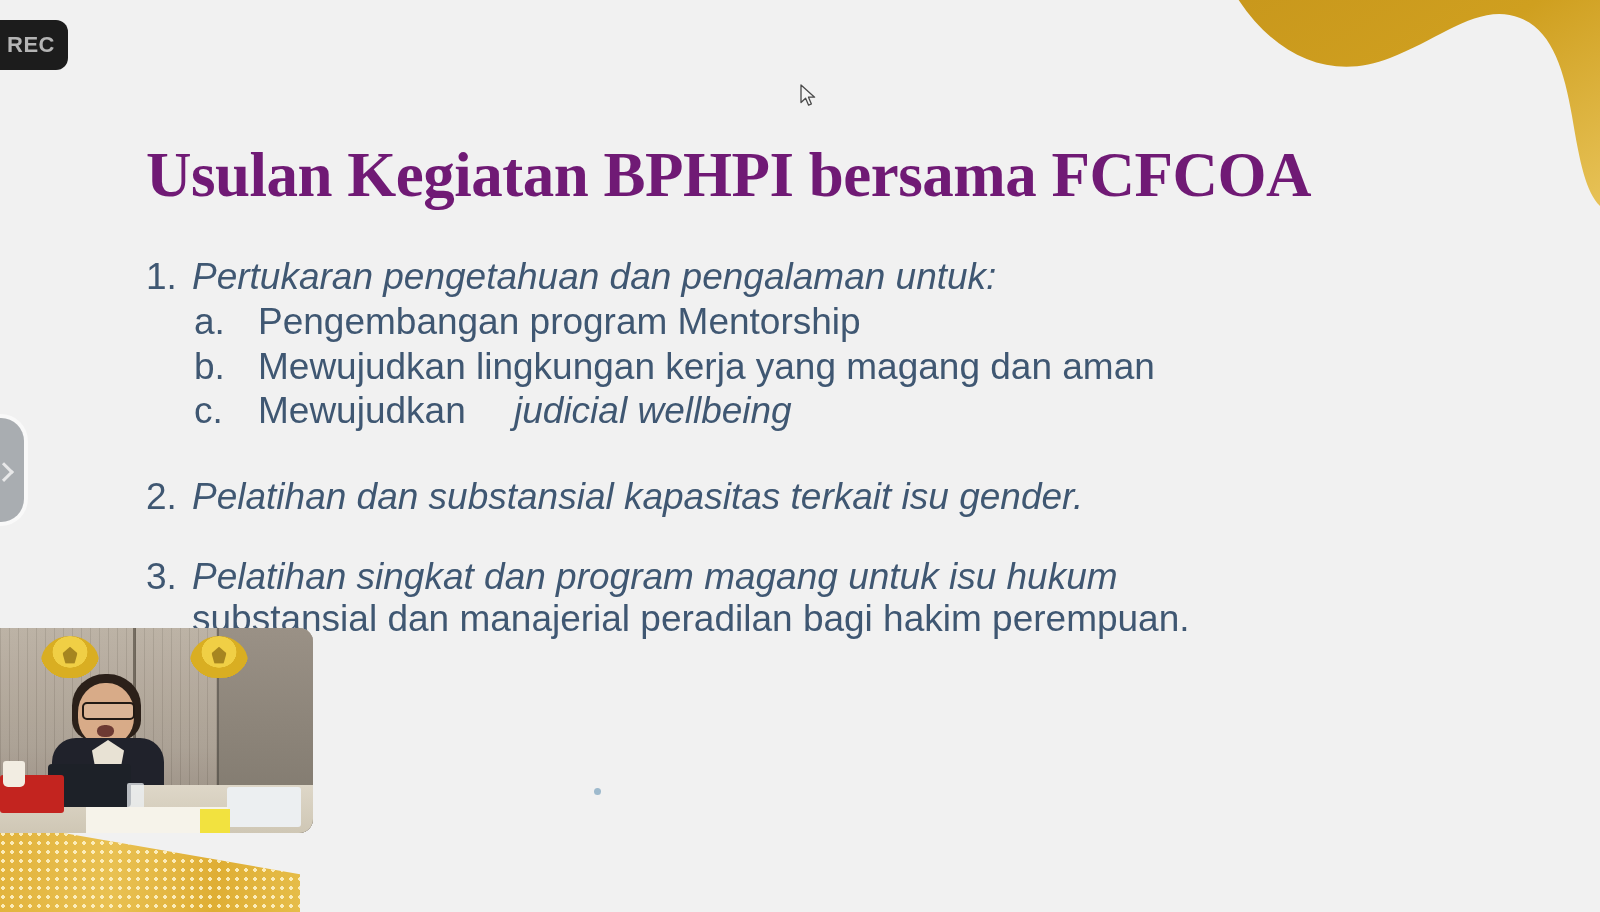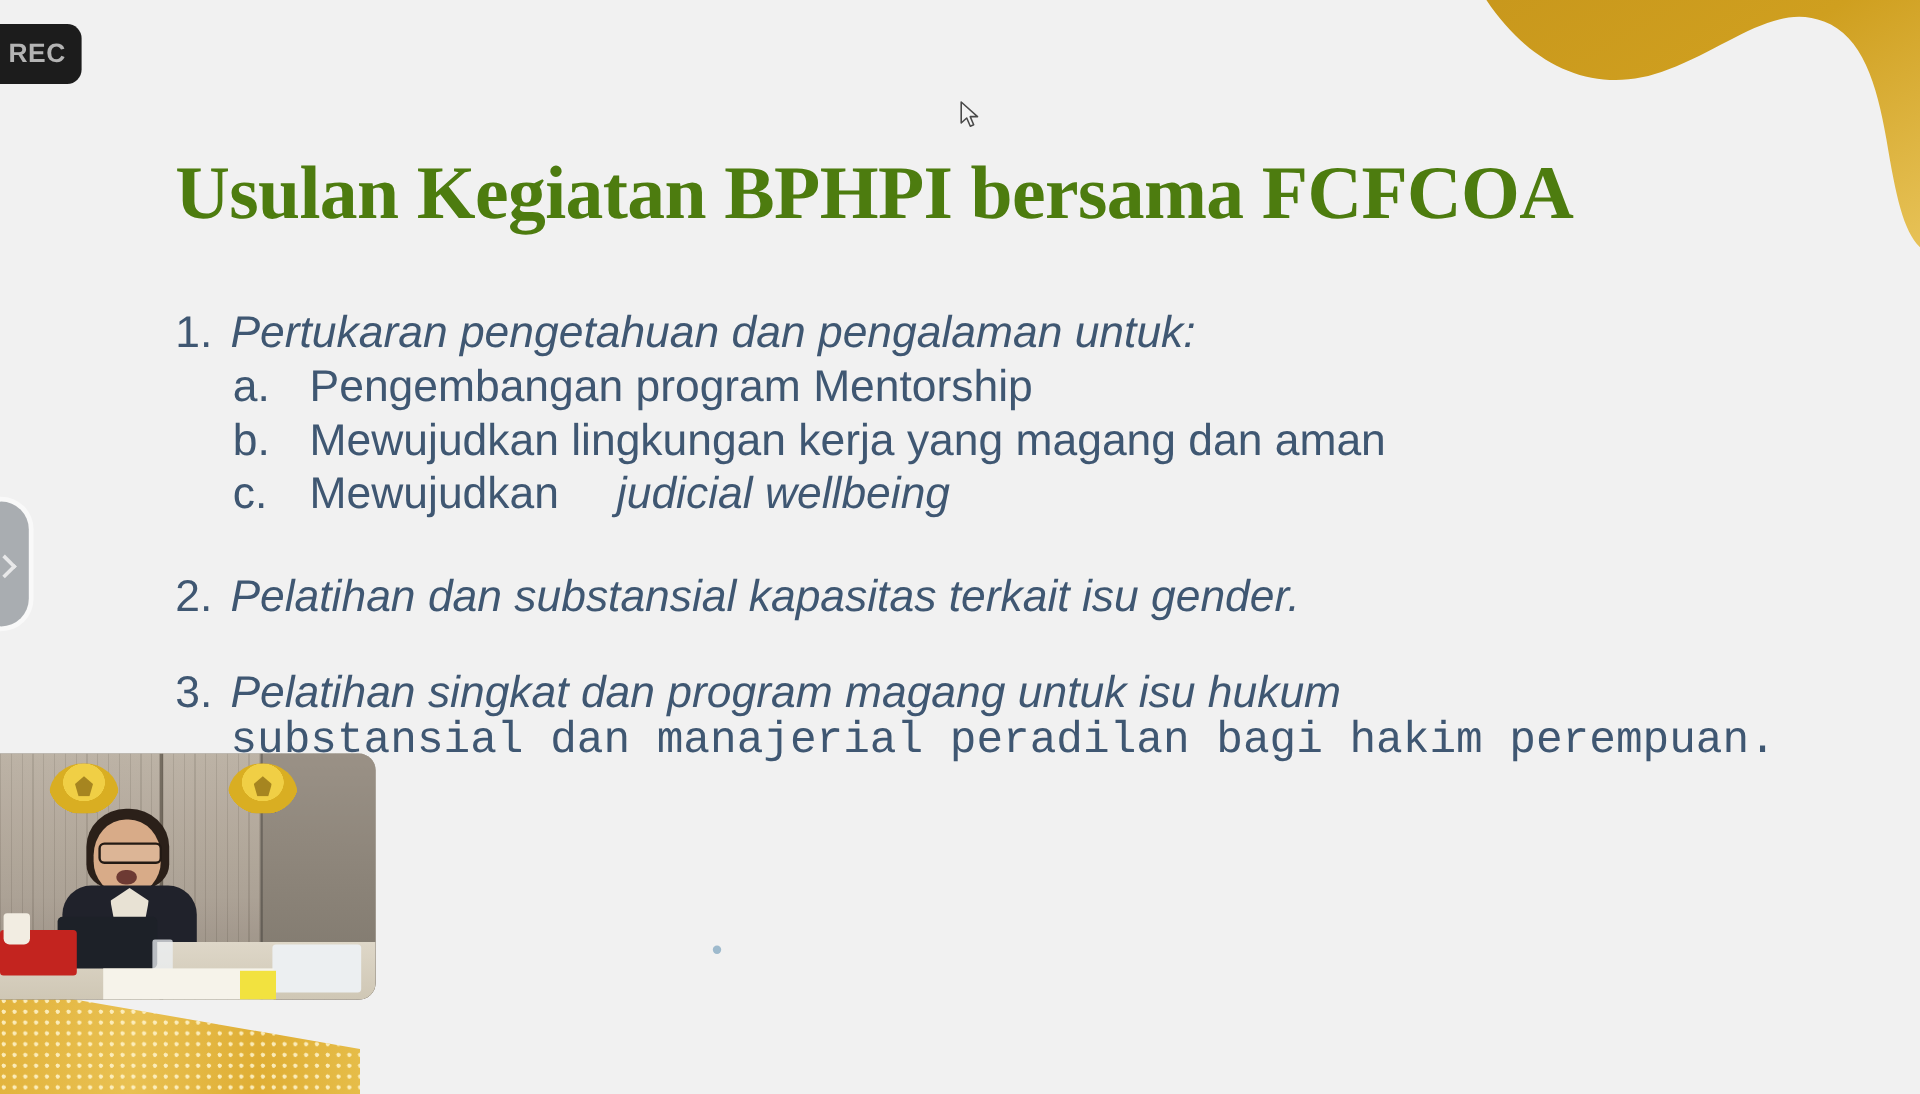--- a/index.html
+++ b/index.html
@@ -42,26 +42,26 @@
     background:
       radial-gradient(circle at 3px 3px, rgba(255,245,205,.85) 1.6px, rgba(255,255,255,0) 1.9px) 0 0 / 9px 9px,
       linear-gradient(96deg, #e2b33c 0%, #e9c152 38%, #dfae34 72%, #e6bd49 100%);
     clip-path: polygon(0 0, 100% 58%, 100% 100%, 0 100%);
   }
 
   
   .slide-title {
     position: absolute;
     left: 146px;
-    top: 128px;
+    top: 142px;
     font-family: "Liberation Serif", "DejaVu Serif", serif;
     font-weight: bold;
     font-size: 63px;
     letter-spacing: -0.5px;
-    color: #4d7c0f;
+    color: #701a75;
     white-space: nowrap;
     line-height: 1.05;
   }
 
   .slide-body {
     position: absolute;
     left: 146px;
     top: 256px;
     width: 1360px;
     color: #3f5772;
@@ -95,21 +95,20 @@
   .sub-item .body-text { flex: 1 1 auto; }
 
   .gap-lg { height: 44px; }
   .gap-md { height: 38px; }
 
   .italic { font-style: italic; margin-left: 38px; }
 
   .wrap-line {
     padding-left: 46px;
     white-space: nowrap;
-    font-family: Liberation Mono, monospace;
   }
 
   
   .rec-badge {
     position: absolute;
     left: -28px;
     top: 20px;
     width: 96px;
     height: 50px;
     background: #1c1c1c;

